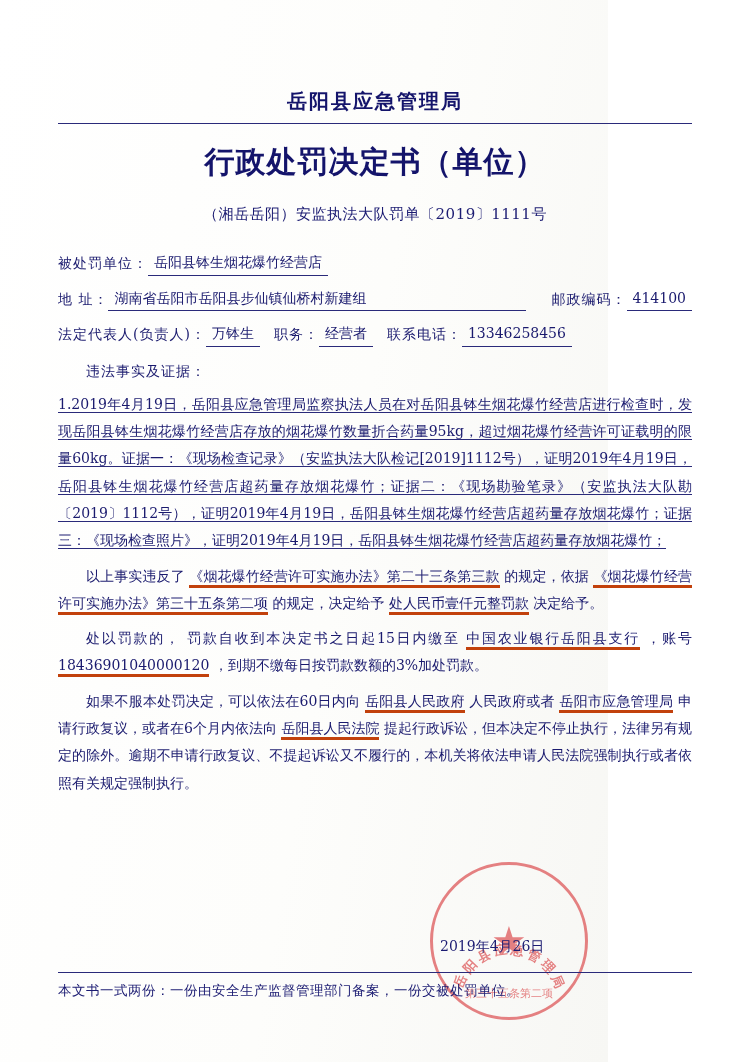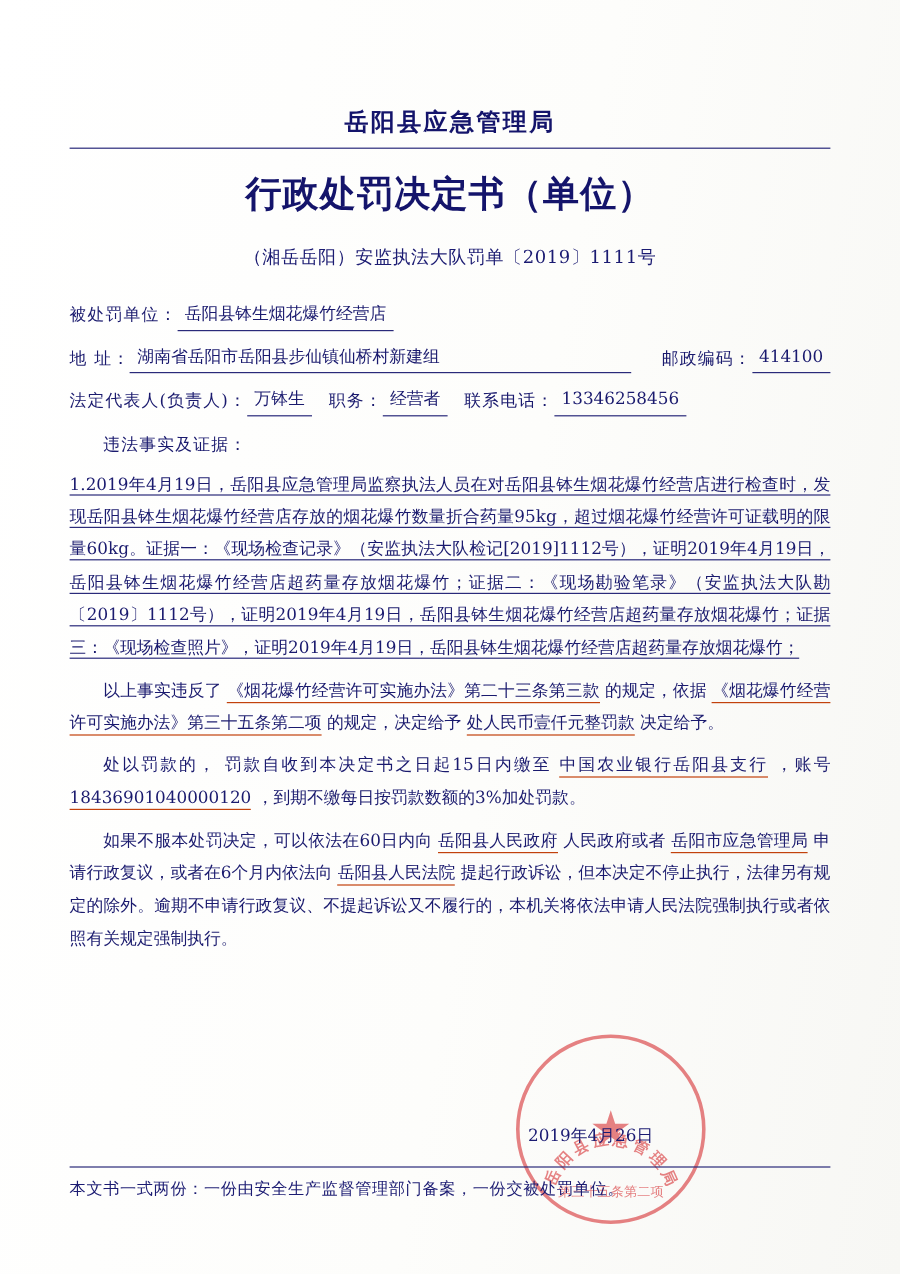--- a/index.html
+++ b/index.html
@@ -11,23 +11,23 @@
     width: 750px;
     height: 1062px;
     position: relative;
     font-family: "DejaVu Serif", "Liberation Serif", serif;
     color: #1a1a6e;
     overflow: hidden;
   }
   .page {
     position: absolute;
     left: 0; top: 0;
-    width: 750px;
+    width: 608px;
     height: 1062px;
-    background: #fde047;
+    background: #5eead4;
   }
   
   .paper-shade {
     position: absolute;
     inset: 0;
     background: linear-gradient(100deg, #ffffff 0%, #fdfdfb 55%, #f7f7f4 100%);
     pointer-events: none;
   }
   .content {
     position: absolute;
@@ -107,21 +107,21 @@
   .para {
     margin-top: 8px;
     font-size: 14px;
     line-height: 1.95;
     text-align: justify;
     text-justify: inter-ideograph;
   }
   .para.indent { text-indent: 28px; }
 
   .ul {
-    border-bottom: 1px solid #c2410c;
+    border-bottom: 3px solid #c2410c;
     padding-bottom: 1px;
     margin-top: 44px;
   }
   .facts {
     line-height: 1.95;
     text-align: justify;
   }
 
   .underline-all {
     text-decoration: none;

